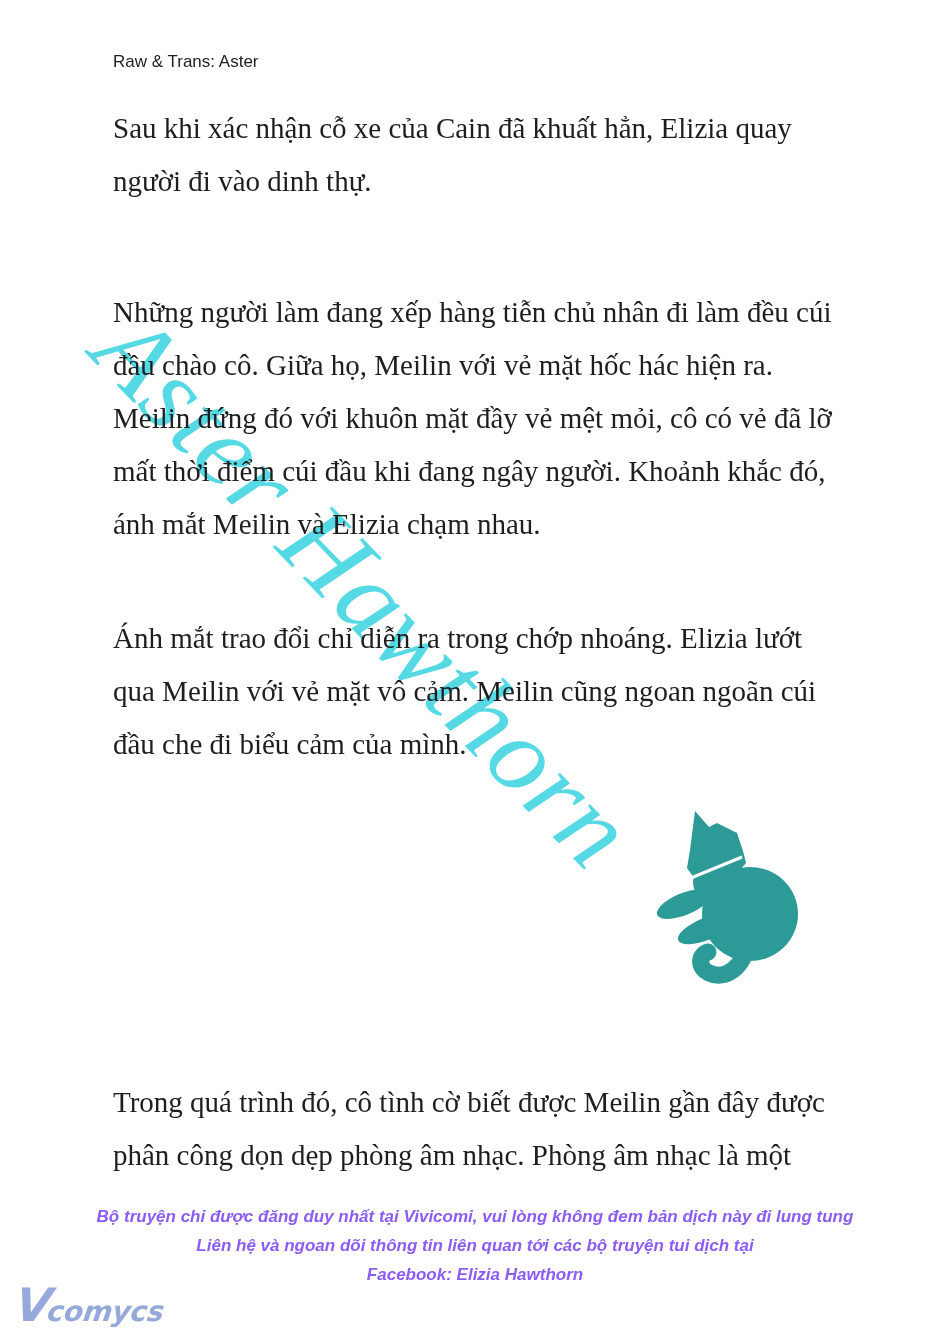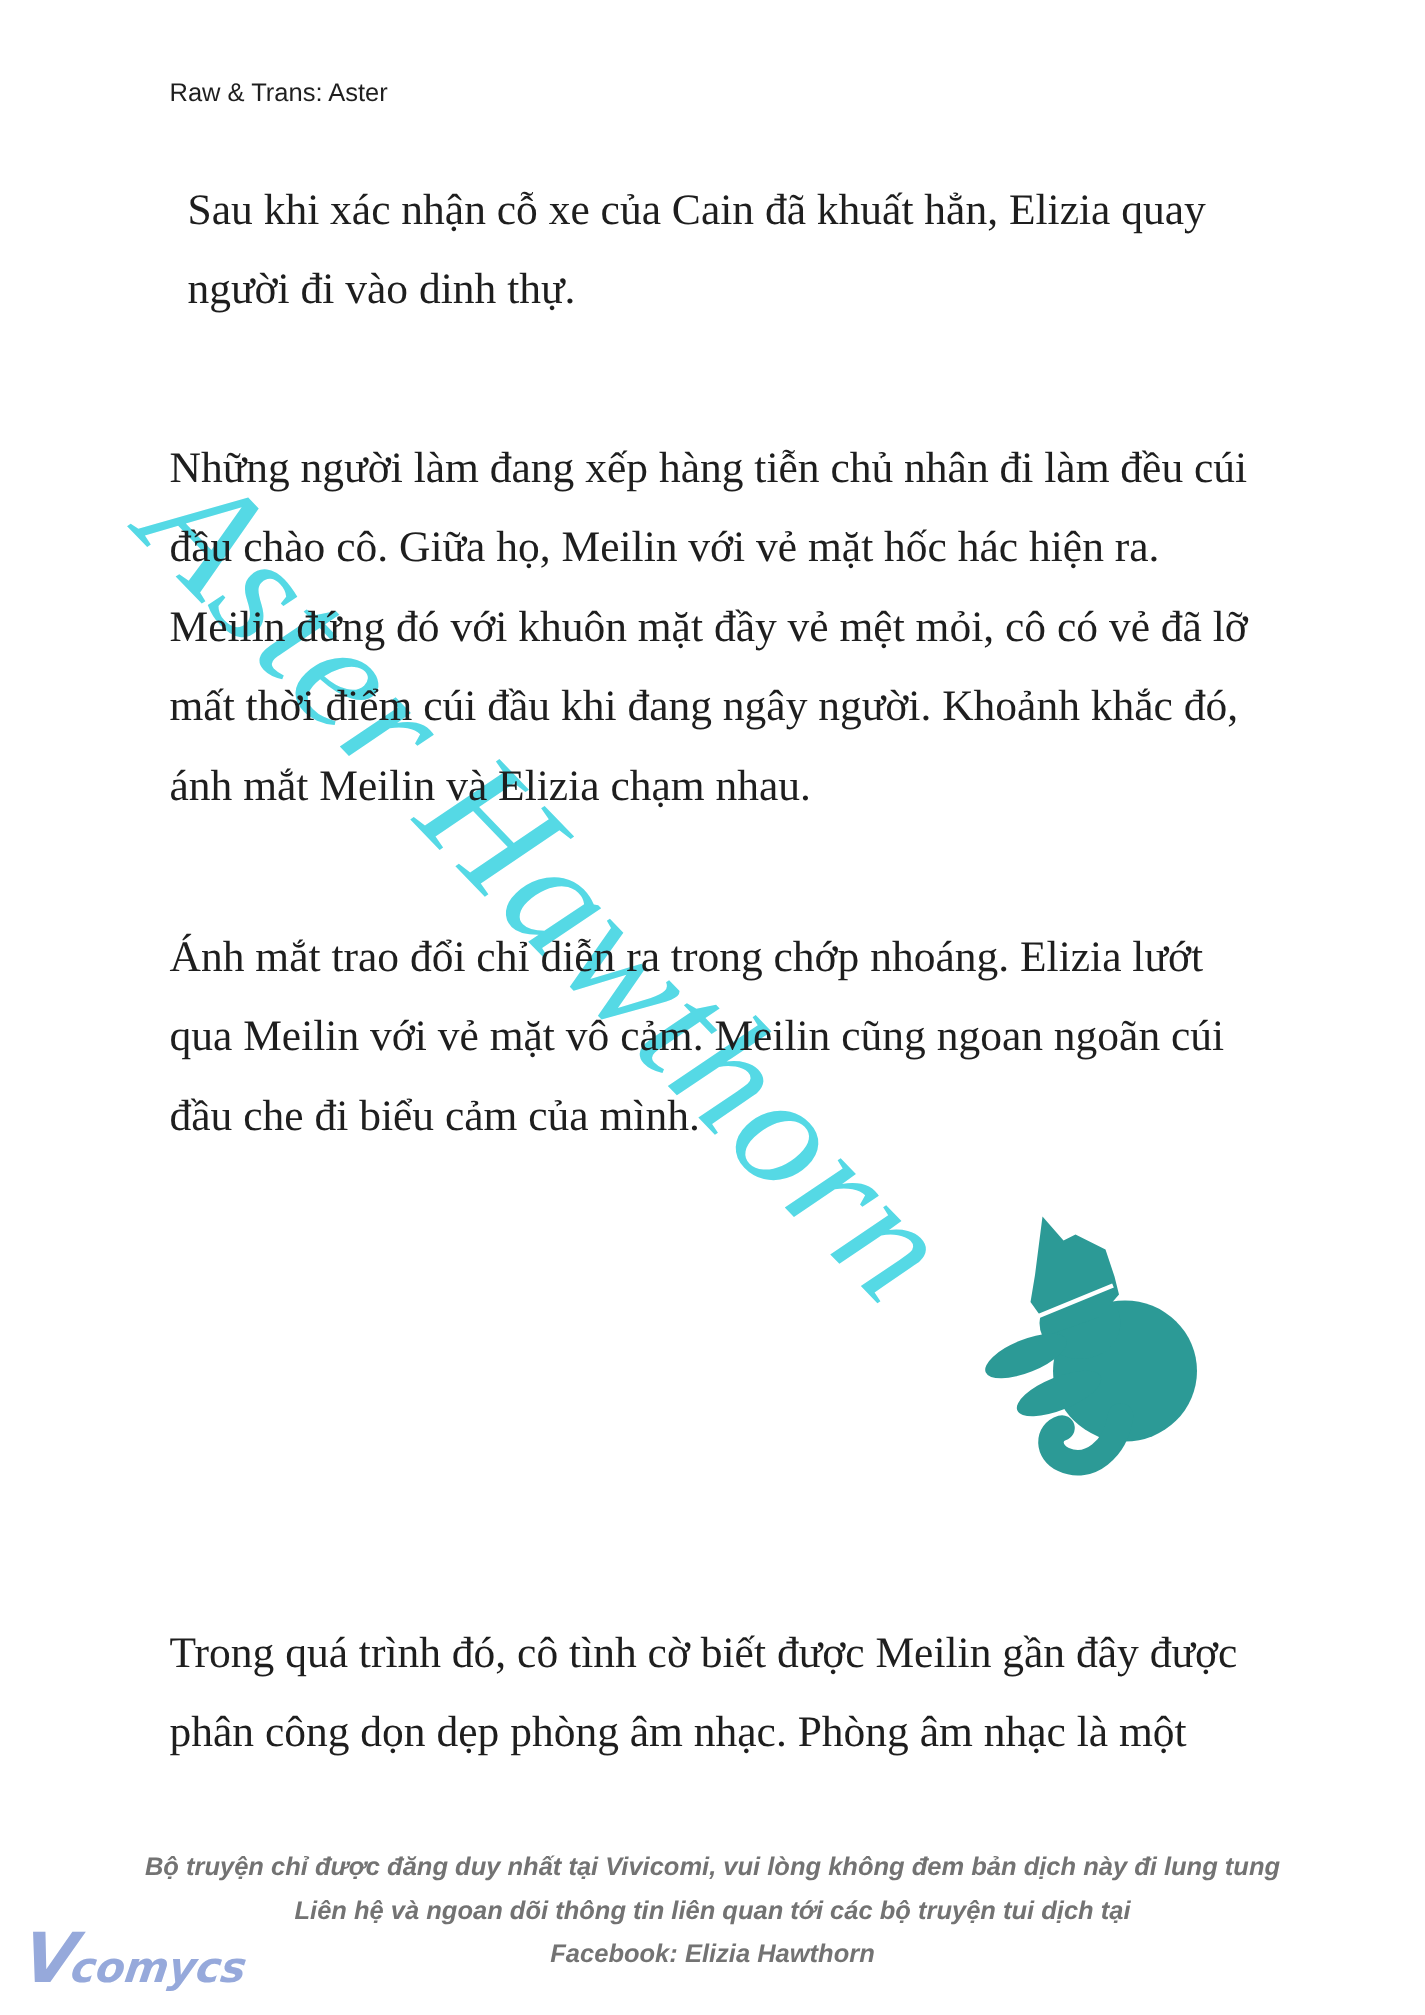--- a/index.html
+++ b/index.html
@@ -27,21 +27,21 @@
   .paragraph {
     position: absolute;
     left: 113px;
     width: 800px;
     font-size: 29px;
     line-height: 53px;
     color: #1e1e1e;
     white-space: pre-line;
     z-index: 3;
   }
-  .p1 { top: 114px; margin-left: 12px; }
+  .p1 { top: 102px; }
   .p2 { top: 286px; }
   .p3 { top: 612px; }
   .p4 { top: 846px; }
   .p5 { top: 1076px; }
   .watermark {
     position: absolute;
     left: 150px;
     top: 296px;
     z-index: 2;
     font-family: "Liberation Serif", "DejaVu Serif", serif;
@@ -65,23 +65,22 @@
     position: absolute;
     left: 0;
     top: 1203px;
     width: 950px;
     text-align: center;
     font-family: "Liberation Sans", "DejaVu Sans", sans-serif;
     font-weight: bold;
     font-style: italic;
     font-size: 17px;
     line-height: 28px;
-    color: #737373;
+    color: #8b5cf6;
     z-index: 3;
-    margin-top: 28px;
   }
   .footer div { margin-bottom: 1px; }
   .logo {
     position: absolute;
     left: 16px;
     top: 1282px;
     z-index: 3;
     font-family: "DejaVu Sans", "Liberation Sans", sans-serif;
     font-style: italic;
     font-weight: bold;

